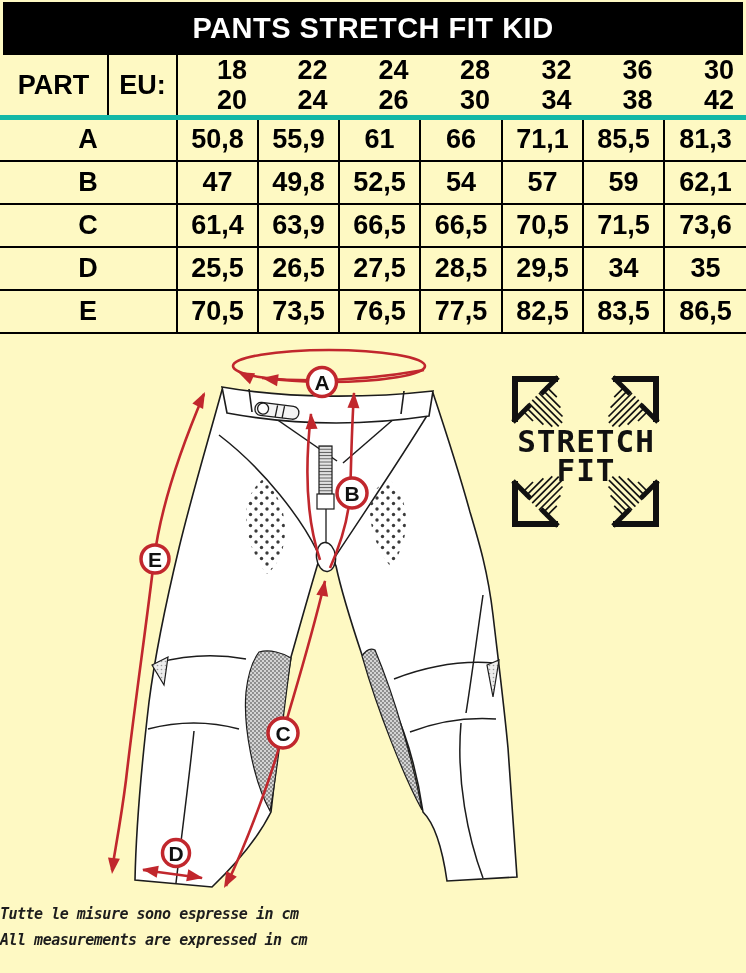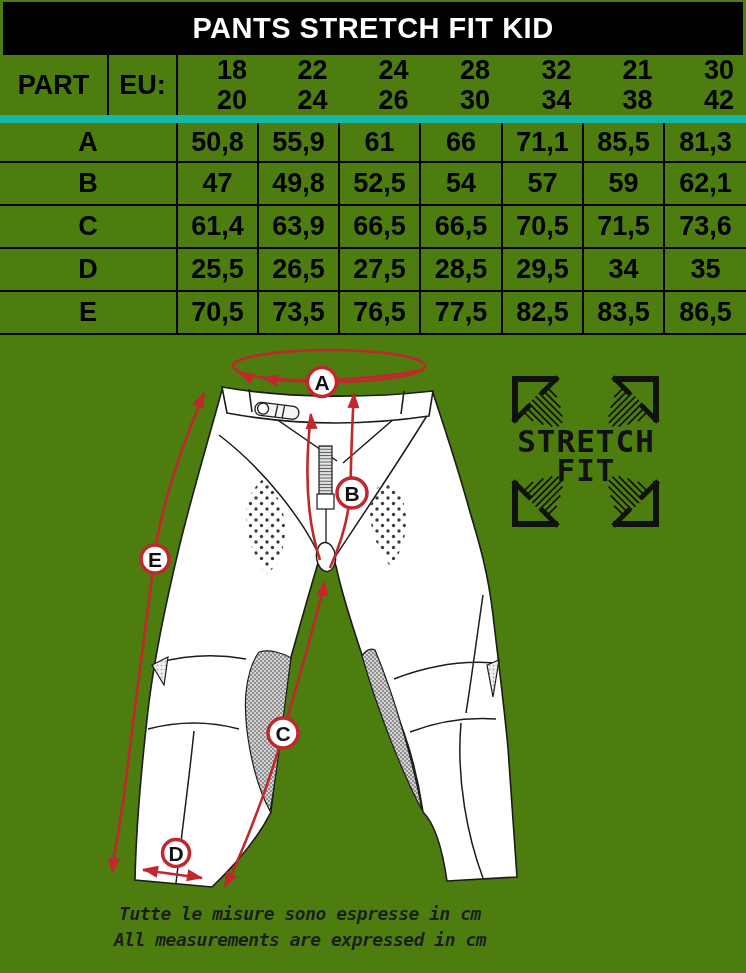--- a/index.html
+++ b/index.html
@@ -1,46 +1,46 @@
 <!DOCTYPE html>
 <html><head>
 <meta charset="utf-8">
 <style>
   html,body{margin:0;padding:0;background:#fff;}
   .page{
-    position:relative;width:746px;height:973px;background:#4d7c0f;overflow:hidden;
+    position:relative;width:746px;height:973px;background:#fef9c3;overflow:hidden;
     font-family:"Liberation Sans",sans-serif;color:#000;
     outline:1px solid #9a9a9a;
   }
   .title-bar{
     position:absolute;top:2px;left:3px;width:740px;height:53px;background:#000;
     display:flex;align-items:center;justify-content:center;
   }
   .title-bar span{color:#fff;font-size:29px;font-weight:bold;letter-spacing:.5px;}
   table.size-table{
     position:absolute;top:55px;left:0;width:746px;border-collapse:collapse;table-layout:fixed;
   }
   table.size-table th,table.size-table td{
     padding:0;margin:0;font-weight:bold;font-size:27px;text-align:center;vertical-align:middle;
   }
-  tr.hdr{height:45px;border-bottom:8px solid #14b8a6;}
+  tr.hdr{height:45px;border-bottom:5px solid #14b8a6;}
   tbody tr{height:43px;border-bottom:2px solid #000;}
   th.part-cell{border-right:2px solid #000;}
   th.eu-cell{border-right:2px solid #000;}
   th.size-cell div{line-height:30px;margin-left:28px;}
   td.letter{text-align:left;padding-left:20px;}
   td.val{border-left:2px solid #000;}
   .diagram-wrap{position:absolute;top:336px;left:0;width:746px;height:637px;}
   .diagram-wrap svg{display:block;}
   .circle-letter{font-family:"Liberation Sans",sans-serif;font-weight:bold;font-size:21px;fill:#111;}
   .logo-text{font-family:"DejaVu Sans Mono",monospace;font-weight:bold;font-size:31px;fill:#111;letter-spacing:1px;}
   .caption{
-    position:absolute;top:901px;left:0;width:600px;text-align:center;
+    position:absolute;top:901px;left:0;width:600px;text-align:left;
     font-family:"DejaVu Sans Mono",monospace;font-style:italic;font-weight:bold;
-    font-size:18px;line-height:26px;color:#1d1d1d;letter-spacing:-0.5px;
+    font-size:15px;line-height:26px;color:#1d1d1d;letter-spacing:-0.5px;
   }
 </style>
 </head>
 <body>
 
 <div class="page">
 
   <header class="title-bar">
     <span>PANTS STRETCH FIT KID</span>
   </header>
@@ -75,21 +75,21 @@
           </th>
         <th class="size-cell">
             <div>28</div>
             <div>30</div>
           </th>
         <th class="size-cell">
             <div>32</div>
             <div>34</div>
           </th>
         <th class="size-cell">
-            <div>21</div>
+            <div>36</div>
             <div>38</div>
           </th>
         <th class="size-cell">
             <div>30</div>
             <div>42</div>
           </th>
       </tr>
     </thead>
     <tbody>
       <tr>

